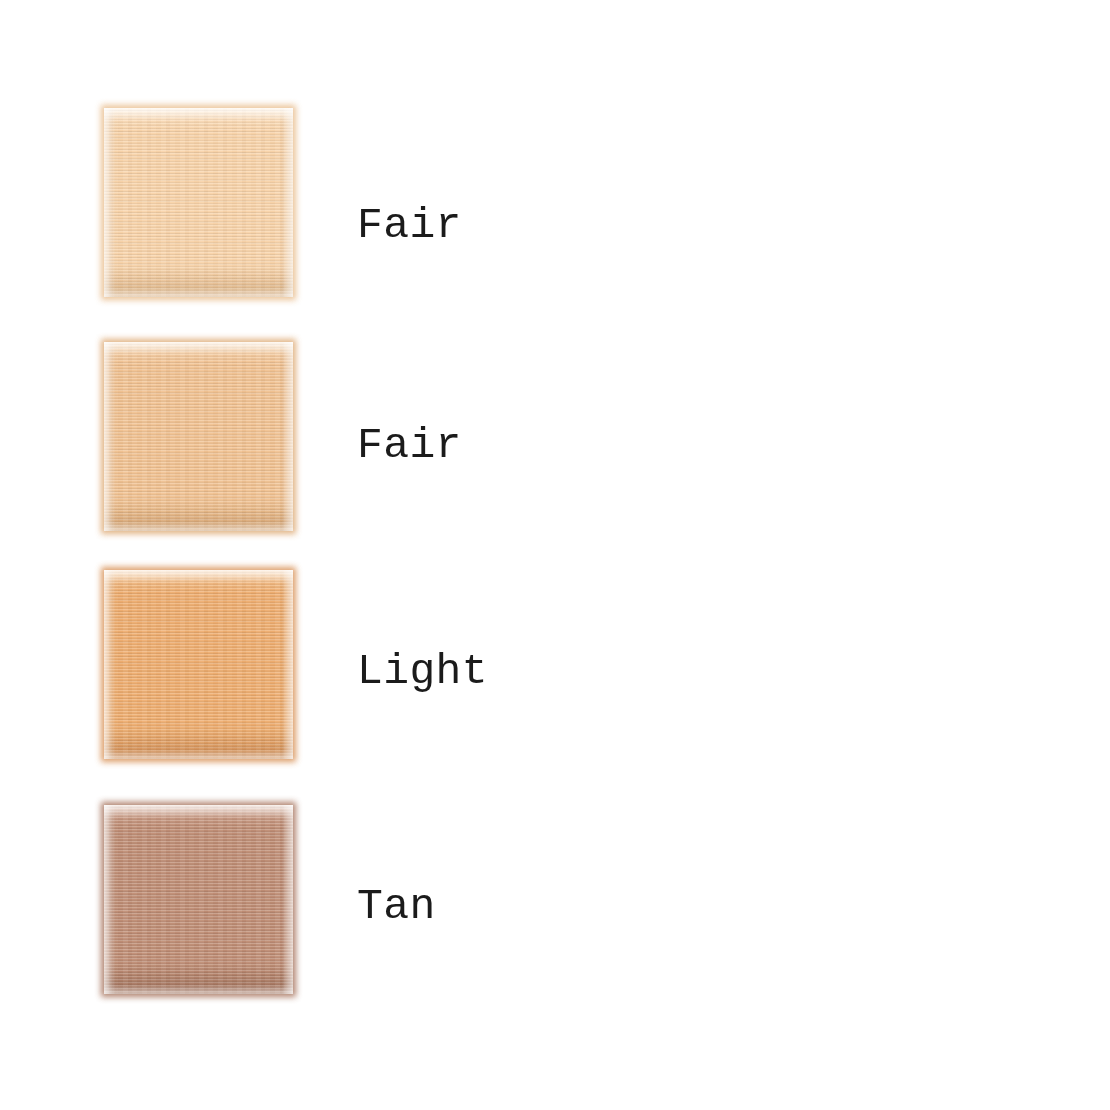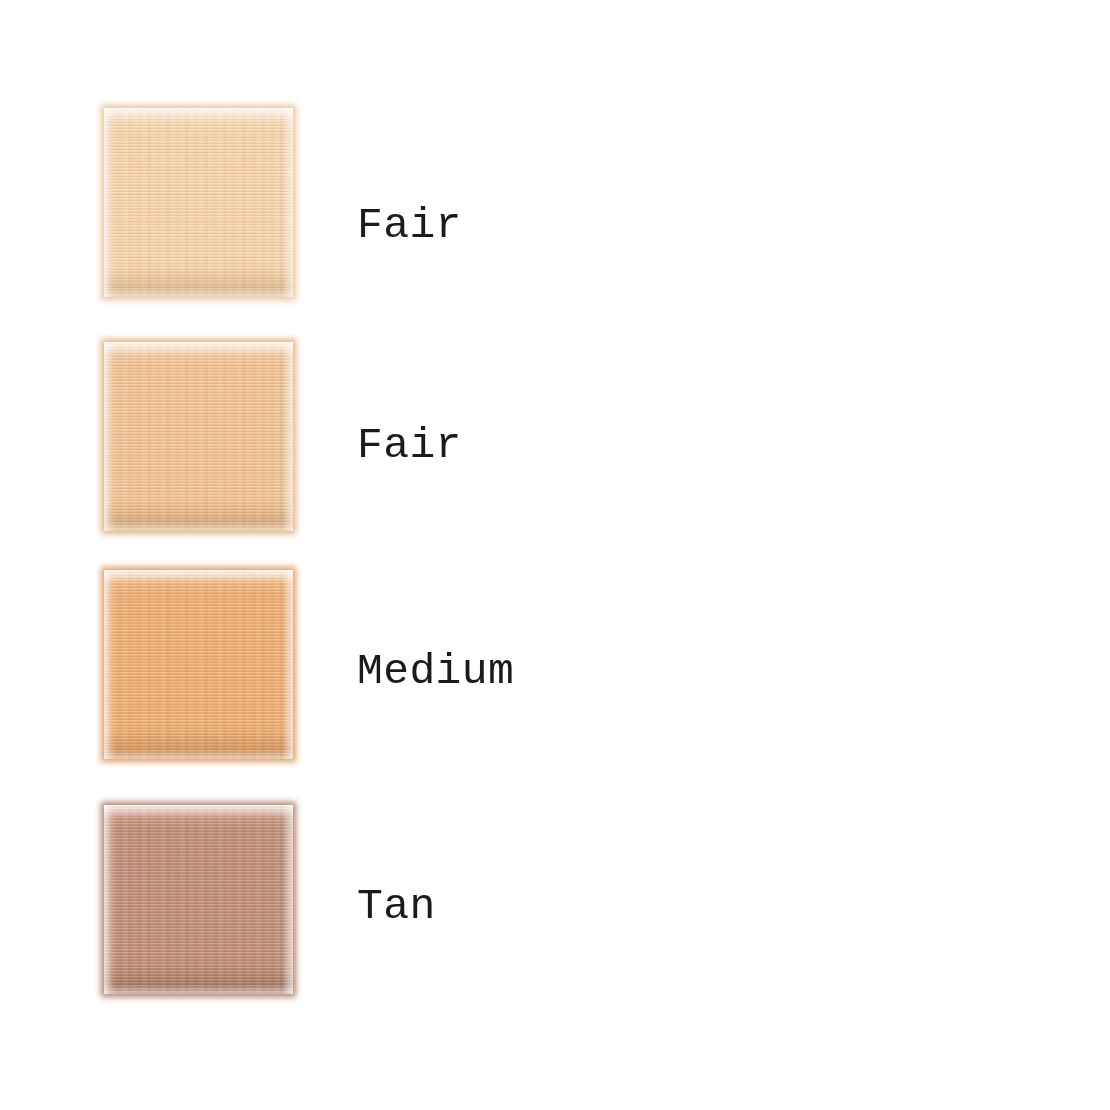--- a/index.html
+++ b/index.html
@@ -159,21 +159,21 @@
     </div>
     <div class="swatch-row" style="top: 0px;">
       <div class="swatch-blur" style="top: 567px; background: rgb(217, 148, 90);"></div>
       <div class="swatch" style="top: 570px;">
         <div class="base" style="background: linear-gradient(rgb(246, 198, 148) 0%, rgb(239, 174, 112) 12%, rgb(239, 174, 112) 85%, rgb(217, 148, 90) 100%);"></div>
         <div class="weave"></div>
         <div class="fibers"></div>
         <div class="shade"></div>
         <div class="vignette"></div>
       </div>
-      <div class="swatch-label" style="top: 650px; color: rgb(27, 27, 27);">Medium</div>
+      <div class="swatch-label" style="top: 650px; color: rgb(27, 27, 27);">Light</div>
     </div>
     <div class="swatch-row" style="top: 0px;">
       <div class="swatch-blur" style="top: 802px; background: rgb(169, 119, 96);"></div>
       <div class="swatch" style="top: 805px;">
         <div class="base" style="background: linear-gradient(rgb(210, 166, 145) 0%, rgb(192, 142, 117) 12%, rgb(192, 142, 117) 85%, rgb(169, 119, 96) 100%);"></div>
         <div class="weave"></div>
         <div class="fibers"></div>
         <div class="shade"></div>
         <div class="vignette"></div>
       </div>

